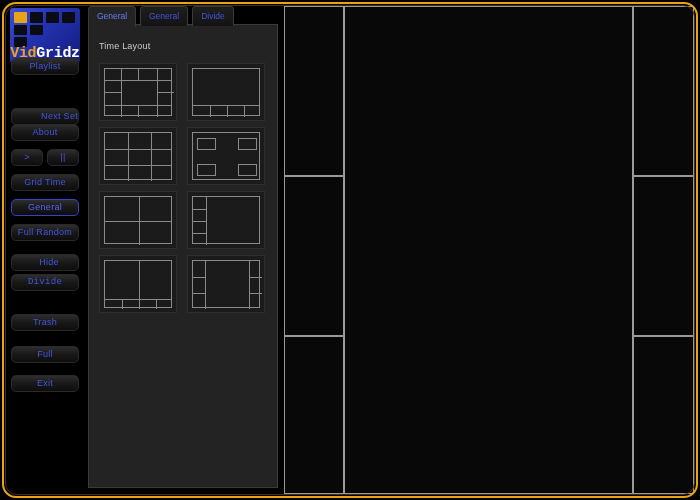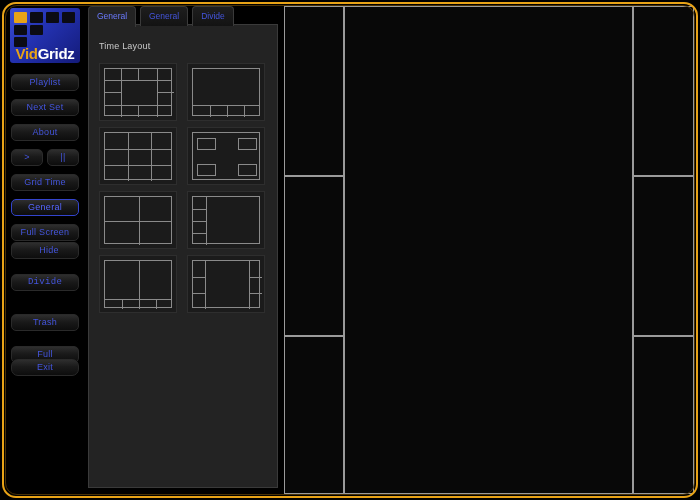--- a/index.html
+++ b/index.html
@@ -61,21 +61,21 @@
     border-radius: 1px;
   }
   .logo-cell.on { background: #e8a317; }
   .logo-text {
     position: absolute;
     left: 0; right: 0; bottom: 1px;
     text-align: center;
     font-size: 15px;
     font-weight: bold;
     letter-spacing: -0.3px;
-    font-family: Liberation Sans, sans-serif;
+    font-family: Liberation Mono, monospace;
   }
   .logo-text .vid { color: #e8a317; }
   .logo-text .gridz { color: #ffffff; }
 
   .side-btn {
     position: absolute;
     left: 5px;
     width: 68px; height: 17px;
     background: linear-gradient(180deg, #2e2e2e 0%, #1a1a1a 45%, #0d0d0d 100%);
     border: 1px solid #2a2a2a;
@@ -205,33 +205,33 @@
         <div class="logo-cell" style="left:48px; top:0px;  width:13px; height:11px;"></div>
         <div class="logo-cell" style="left:0px;  top:13px; width:13px; height:10px;"></div>
         <div class="logo-cell" style="left:16px; top:13px; width:13px; height:10px;"></div>
         <div class="logo-cell" style="left:0px;  top:25px; width:13px; height:10px;"></div>
       </div>
       <div class="logo-text">
         <span class="vid">Vid</span><span class="gridz">Gridz</span>
       </div>
     </div>
 
-    <div class="side-btn" style="top:68px;">Playlist</div>
-    <div class="side-btn" style="top:93px;">Next Set</div>
+    <div class="side-btn" style="top:52px;">Playlist</div>
+    <div class="side-btn" style="top:102px;text-align:right;">Next Set</div>
     <div class="side-btn" style="top:118px;">About</div>
     <div class="side-btn half" style="top:143px;">&gt;</div>
     <div class="side-btn half right" style="top:143px;">||</div>
     <div class="side-btn" style="top:168px;">Grid Time</div>
     <div class="side-btn active" style="top:193px;">General</div>
-    <div class="side-btn" style="top:218px;">Full Screen</div>
-    <div class="side-btn" style="top:236px;padding-left:8px;">Hide</div>
+    <div class="side-btn" style="top:218px;">Full Random</div>
+    <div class="side-btn" style="top:248px;padding-left:8px;">Hide</div>
     <div class="side-btn" style="top:268px;font-family:Liberation Mono, monospace;">Divide</div>
     <div class="side-btn" style="top:308px;">Trash</div>
     <div class="side-btn" style="top:340px;">Full</div>
-    <div class="side-btn" style="top:353px;border-radius:7px;">Exit</div>
+    <div class="side-btn" style="top:369px;">Exit</div>
   </div>
 
   <div class="tabs">
     <div class="tab tab-general active">General</div>
     <div class="tab tab-volume">General</div>
     <div class="tab tab-about">Divide</div>
   </div>
 
   <div class="panel">
     <div class="panel-section-label">Time Layout</div>

